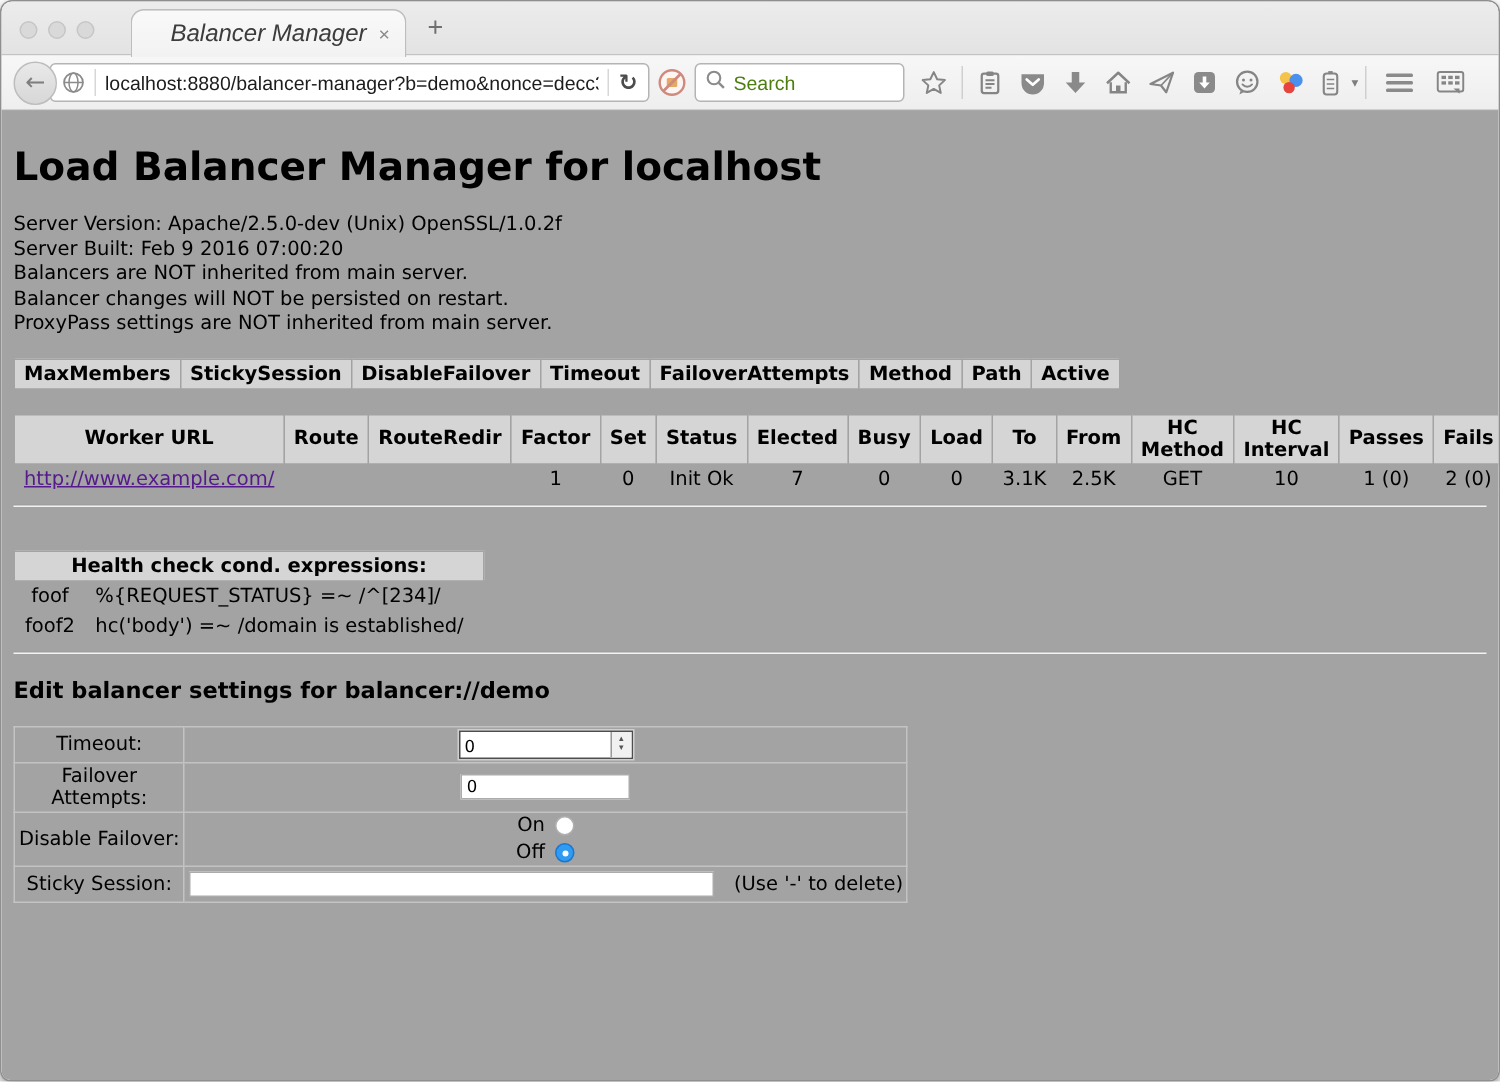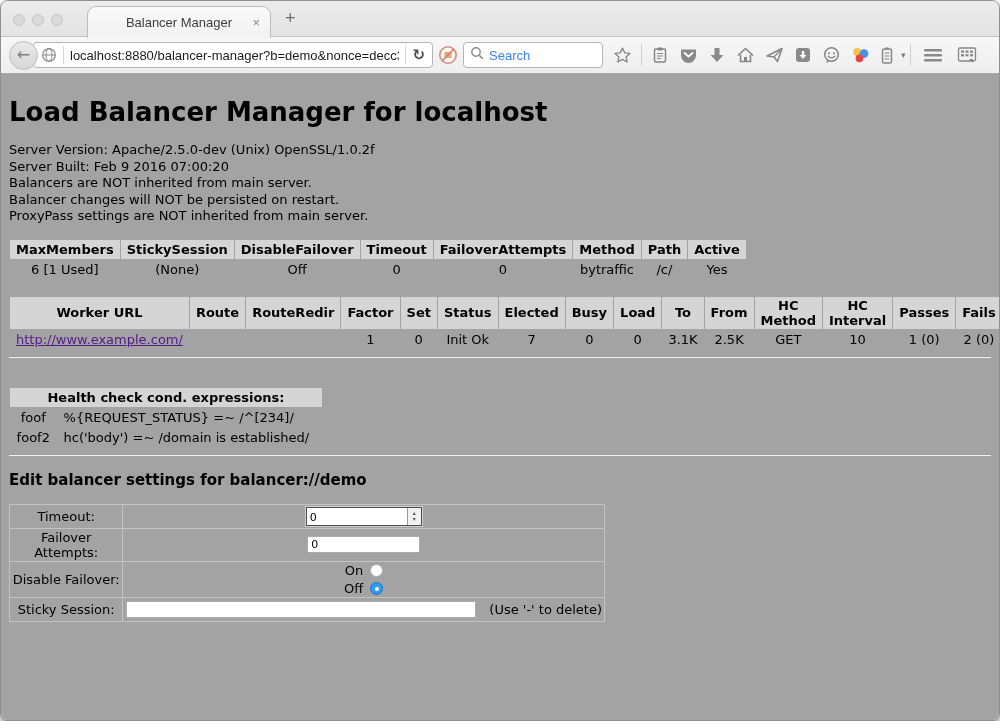--- a/index.html
+++ b/index.html
@@ -13,21 +13,21 @@
 
   
   .tabbar { position: relative; height: 36px; background: linear-gradient(#ececec,#e3e3e3); border-bottom: 1px solid #c3c3c3; }
   .traffic { position: absolute; left: 12px; top: 13px; display: flex; gap: 7px; }
   .light { width: 12px; height: 12px; border-radius: 50%; background: #d9d9d9; border: 1px solid #c6c6c6; }
   .tab {
     position: absolute; left: 86px; top: 5px; width: 184px; height: 32px;
     background: linear-gradient(#f9f9f9,#f2f2f2); border: 1px solid #bdbdbd; border-bottom: none;
     border-radius: 9px 9px 0 0; display: flex; align-items: center; justify-content: center; z-index: 2;
   }
-  .tab-title { font-size: 13px; color: #3c3c3c; }
+  .tab-title { font-size: 16px; color: #3c3c3c; font-style: italic; }
   .tab-close { position: absolute; right: 10px; top: 8px; font-size: 13px; color: #8a8a8a; cursor: default; }
   .newtab { position: absolute; left: 284px; top: 7px; font-size: 18px; color: #6f6f6f; }
 
   
   .navbar {
     height: 37px; background: linear-gradient(#f7f7f7,#eeeeee);
     border-bottom: 1px solid #a9a9a9; display: flex; align-items: center; padding: 0 8px; position: relative;
   }
   .backbtn {
     width: 29px; height: 29px; border-radius: 50%; background: linear-gradient(#e9e9e9,#d7d7d7);
@@ -39,21 +39,21 @@
     display: flex; align-items: center; padding: 0 7px; overflow: hidden;
   }
   .urlbar .vdiv { width: 1px; height: 18px; background: #d7d7d7; margin: 0 6px; flex: none; }
   .urltext { font-size: 13px; color: #1c1c1c; white-space: nowrap; overflow: hidden; flex: 1; }
   .reload { font-size: 15px; color: #4c4c4c; font-family: "DejaVu Sans", sans-serif; flex: none; font-weight: bold; }
   .shieldwrap { margin: 0 9px; }
   .searchbar {
     width: 140px; height: 26px; background: #fff; border: 1px solid #b4b4b4; border-radius: 4px;
     display: flex; align-items: center; padding: 0 6px; gap: 5px;
   }
-  .search-ph { font-size: 13px; color: #3b82f6; }
+  .search-ph { font-size: 13px; color: #4d7c0f; }
   .navicon { margin: 0 5px; display: flex; align-items: center; }
   .tooldiv { width: 1px; height: 22px; background: #cfcfcf; margin: 0 4px; }
   .caret { font-size: 9px; color: #7e7e7e; margin-left: 2px; }
 
   
   .content { background: #a3a3a3; height: 647px; padding: 0 8px; font-family: "DejaVu Sans", sans-serif; font-size: 13px; color: #000; overflow: hidden; }
   .content h1 { font-size: 26px; font-weight: bold; padding-top: 23px; margin-bottom: 15px; letter-spacing: 0; }
   .info-lines div { line-height: 16.5px; }
   h3.sect { font-size: 15px; font-weight: bold; margin-top: 26px; margin-bottom: 15px; }
   h3.sect a { color: #551a8b; text-decoration: underline; }
@@ -262,30 +262,20 @@
       <tbody>
           <tr>
         <th>MaxMembers</th>
         <th>StickySession</th>
         <th>DisableFailover</th>
         <th>Timeout</th>
         <th>FailoverAttempts</th>
         <th>Method</th>
         <th>Path</th>
         <th>Active</th>
-      </tr>
-      <tr>
-        <td>6 [1 Used]</td>
-        <td>(None)</td>
-        <td>Off</td>
-        <td>0</td>
-        <td>0</td>
-        <td>bytraffic</td>
-        <td>/c/</td>
-        <td>Yes</td>
       </tr>
     </tbody>
       </table>
 
     <table class="grid t2">
       <tbody>
           <tr>
         <th>Worker URL</th>
         <th>Route</th>
         <th>RouteRedir</th>

